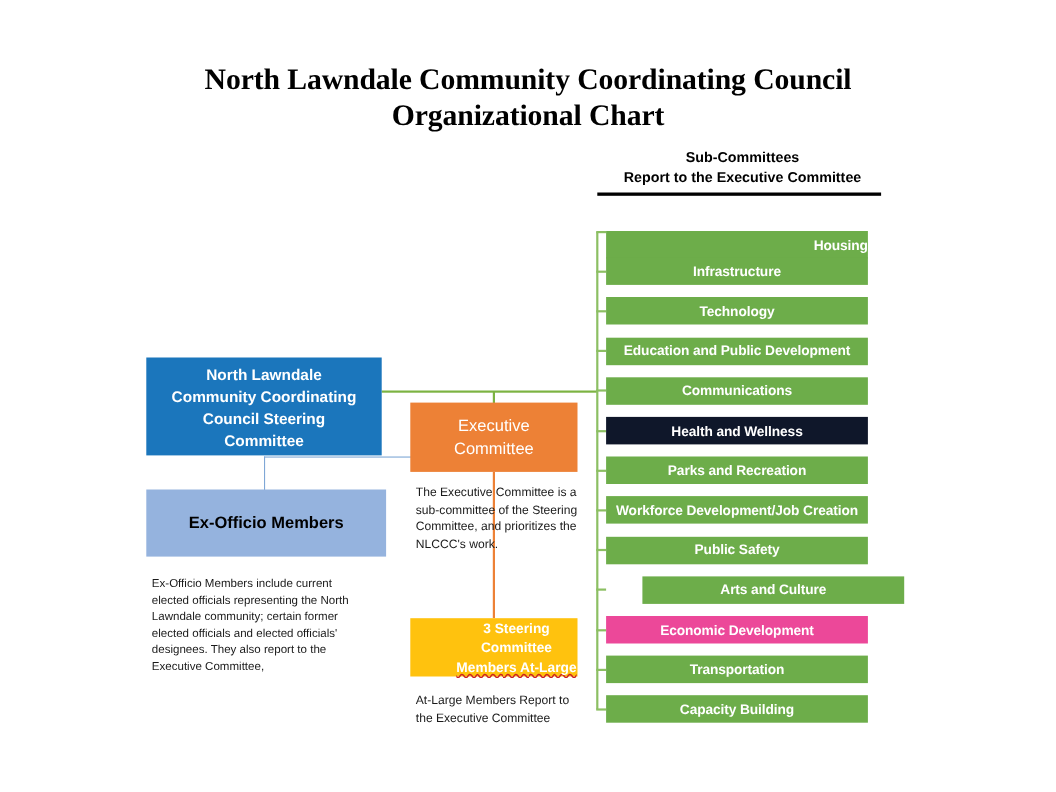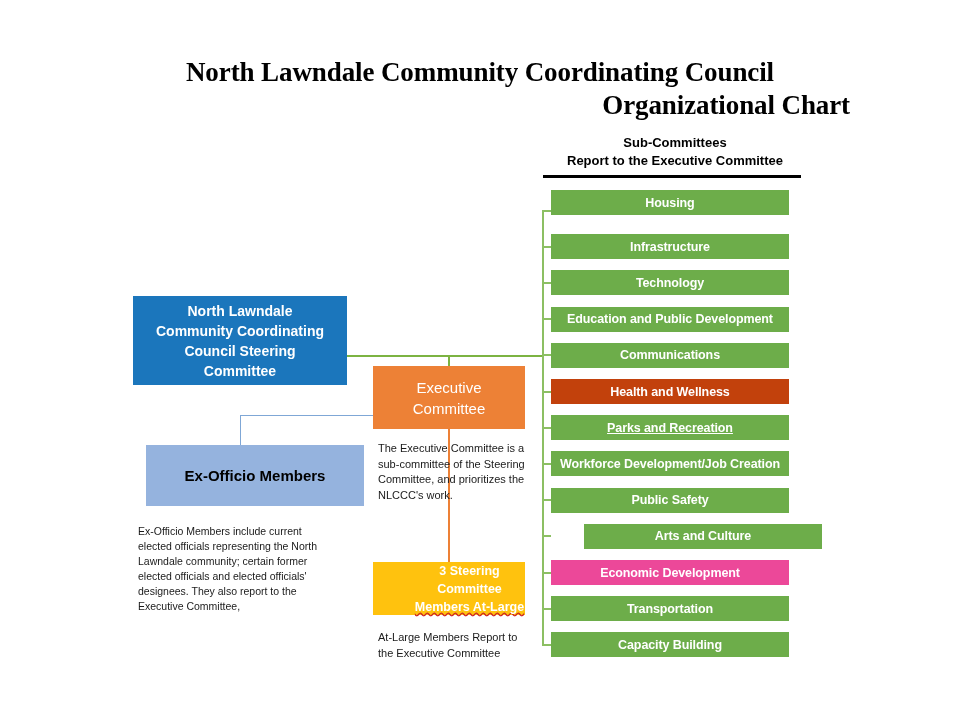--- a/index.html
+++ b/index.html
@@ -27,21 +27,21 @@
     top: 56px;
     width: 740px;
     text-align: center;
     font-family: Liberation Serif, serif;
     font-weight: bold;
     font-size: 27px;
     line-height: 33px;
     color: #000000;
     letter-spacing: -0.1px;
   }
-  #chart-title .line2 { display: block; text-align: right; }
+  #chart-title .line2 { display: block; }
 
   
   #subcommittee-header {
     position: absolute;
     left: 540px;
     top: 134px;
     width: 270px;
     text-align: center;
     font-size: 13px;
     font-weight: bold;
@@ -92,21 +92,21 @@
     justify-content: center;
     text-align: center;
     letter-spacing: -0.1px;
     box-sizing: border-box;
   }
 
   
   #steering-box {
     position: absolute;
     left: 133px;
-    top: 296px;
+    top: 325px;
     width: 214px;
     height: 89px;
     background: #1B76BC;
     color: #ffffff;
     font-size: 14px;
     font-weight: bold;
     line-height: 20px;
     display: flex;
     align-items: center;
     justify-content: center;
@@ -142,21 +142,20 @@
     height: 61px;
     background: #95B3DE;
     color: #000000;
     font-size: 15px;
     font-weight: bold;
     display: flex;
     align-items: center;
     justify-content: center;
     text-align: center;
     box-sizing: border-box;
-    margin-left: 13px;
   }
 
   
   #atlarge-box {
     position: absolute;
     left: 373px;
     top: 562px;
     width: 152px;
     height: 53px;
     background: #FFC20E;
@@ -293,45 +292,45 @@
   <div id="atlarge-box">
     <div>
       <span>3 Steering Committee</span><br>
       <span class="squiggle">Members At-Large</span>
     </div>
   </div>
   <div class="caption" id="atlarge-caption">At-Large Members Report to the Executive Committee</div>
 
   <div id="subcommittee-list">
       <div class="stub" style="top: 209.5px; background: rgb(140, 191, 99);"></div>
-      <div class="sub-box" style="top: 190px; background: rgb(109, 173, 74);">
+      <div class="sub-box" style="top: 210px; background: rgb(109, 173, 74); justify-content: flex-end;">
         <span>Housing</span>
       </div>
       <div class="stub" style="top: 245.7px; background: rgb(140, 191, 99);"></div>
       <div class="sub-box" style="top: 234.2px; background: rgb(109, 173, 74);">
         <span>Infrastructure</span>
       </div>
       <div class="stub" style="top: 281.9px; background: rgb(140, 191, 99);"></div>
       <div class="sub-box" style="top: 270.4px; background: rgb(109, 173, 74);">
         <span>Technology</span>
       </div>
       <div class="stub" style="top: 318.1px; background: rgb(140, 191, 99);"></div>
       <div class="sub-box" style="top: 306.6px; background: rgb(109, 173, 74);">
         <span>Education and Public Development</span>
       </div>
       <div class="stub" style="top: 354.3px; background: rgb(140, 191, 99);"></div>
       <div class="sub-box" style="top: 342.8px; background: rgb(109, 173, 74);">
         <span>Communications</span>
       </div>
       <div class="stub" style="top: 390.5px; background: rgb(140, 191, 99);"></div>
-      <div class="sub-box" style="top: 379px; background: #c2410c;">
+      <div class="sub-box" style="top: 379px; background: #0f172a;">
         <span>Health and Wellness</span>
       </div>
       <div class="stub" style="top: 426.7px; background: rgb(140, 191, 99);"></div>
-      <div class="sub-box" style="top: 415.2px; background: rgb(109, 173, 74); text-decoration: underline;">
+      <div class="sub-box" style="top: 415.2px; background: rgb(109, 173, 74);">
         <span>Parks and Recreation</span>
       </div>
       <div class="stub" style="top: 462.9px; background: rgb(140, 191, 99);"></div>
       <div class="sub-box" style="top: 451.4px; background: rgb(109, 173, 74);">
         <span>Workforce Development/Job Creation</span>
       </div>
       <div class="stub" style="top: 499.1px; background: rgb(140, 191, 99);"></div>
       <div class="sub-box" style="top: 487.6px; background: rgb(109, 173, 74);">
         <span>Public Safety</span>
       </div>

